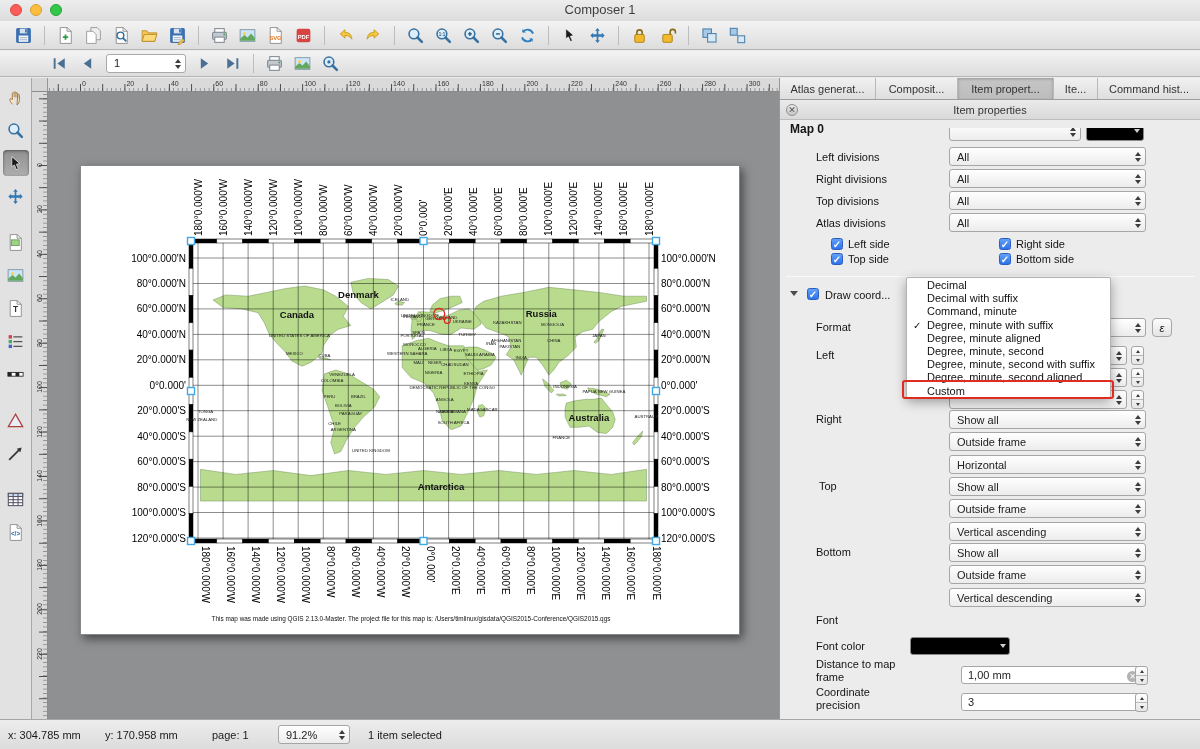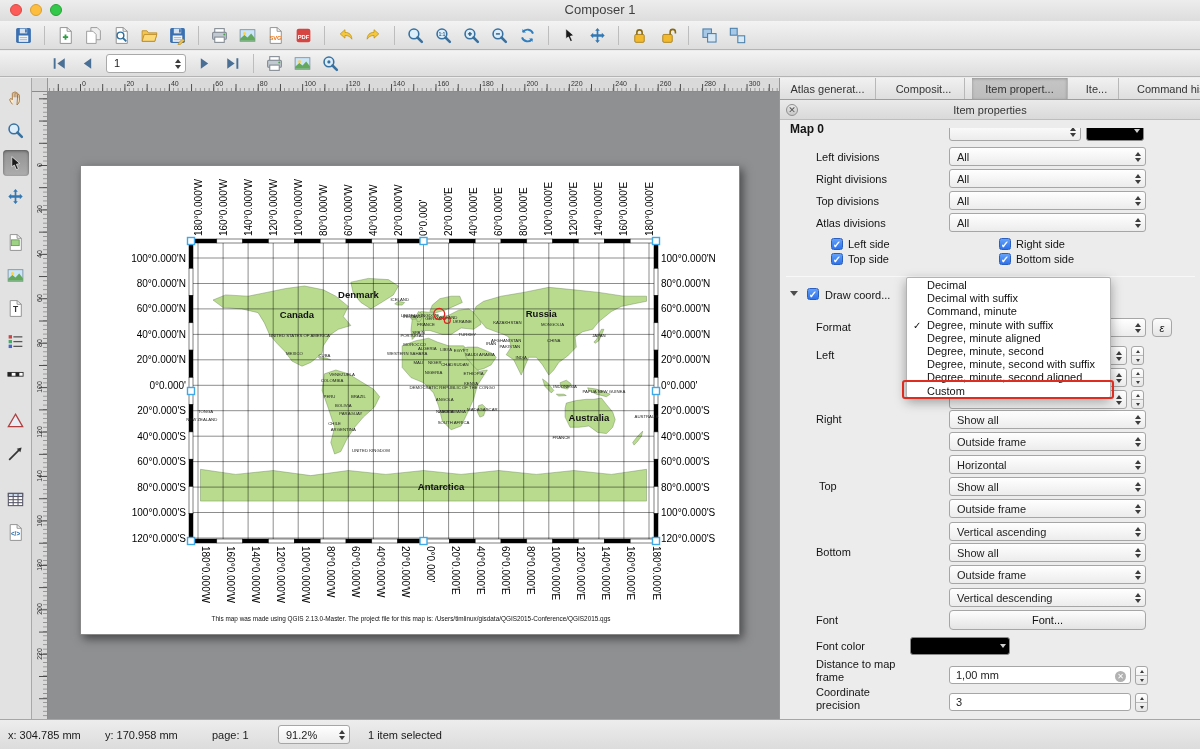--- a/index.html
+++ b/index.html
@@ -54,21 +54,21 @@
     justify-content:center;transform:rotate(-90deg);font-size:7px;color:#333;}
   .canvas{position:absolute;left:16px;top:14px;right:0;bottom:0;background:#8f9092;overflow:hidden;}
   .page{position:absolute;left:32px;top:73px;width:660px;height:470px;background:#fff;
     box-shadow:3px 4px 9px rgba(0,0,0,.5);border:1px solid #888;}
   .page svg{position:absolute;left:0;top:0;}
   svg text{font-family:"Liberation Sans",sans-serif;}
   
   .right-panel{position:absolute;right:0;top:0;width:421px;bottom:0;background:#ececec;
     border-left:1px solid #979797;}
   .tabs{position:absolute;top:0;left:0;right:0;height:22px;display:flex;
-    background:linear-gradient(#f1f1f1,#dedede);border-bottom:1px solid #9e9e9e;gap:7px;}
+    background:linear-gradient(#f1f1f1,#dedede);border-bottom:1px solid #9e9e9e;}
   .tab{font-size:11px;display:flex;align-items:center;justify-content:center;color:#333;
     border-right:1px solid #b8b8b8;white-space:nowrap;overflow:hidden;flex:0 0 auto;}
   .tab.active{background:linear-gradient(#c6c6c6,#bcbcbc);box-shadow:inset 0 1px 3px rgba(0,0,0,.25);}
   .panel-header{position:absolute;top:22px;left:0;right:0;height:20px;
     background:linear-gradient(#eaeaea,#d9d9d9);border-bottom:1px solid #bdbdbd;
     text-align:center;font-size:11px;line-height:20px;color:#333;}
   .panel-close{position:absolute;left:6px;top:4px;width:12px;height:12px;border-radius:50%;
     background:linear-gradient(#e8e8e8,#c8c8c8);border:1px solid #909090;font-size:9px;
     line-height:10px;text-align:center;color:#555;}
   .panel-body{position:absolute;top:42px;left:0;right:0;bottom:0;overflow:hidden;}
@@ -96,21 +96,21 @@
   .checkbox{width:12px;height:12px;border-radius:2.5px;background:linear-gradient(#63a1f8,#2d72ec);
     border:1px solid #2a5fc0;color:#fff;font-size:10px;line-height:11px;text-align:center;font-weight:bold;}
   .group-sep{height:1px;background:#c9c9c9;border-bottom:1px solid #f8f8f8;}
   .disclosure{width:0;height:0;border-left:4.2px solid transparent;border-right:4.2px solid transparent;
     border-top:5.5px solid #4c4c4c;}
   .pushbtn{background:linear-gradient(#fdfdfd,#e4e4e4);border:1px solid #a6a6a6;border-radius:4px;
     font-size:11px;text-align:center;line-height:18px;color:#111;}
   .colorbtn{background:#000;border:1px solid #8a8a8a;border-radius:3px;}
   .colorbtn .carr{position:absolute;right:3px;top:6px;width:0;height:0;
     border-left:3.2px solid transparent;border-right:3.2px solid transparent;border-top:4px solid #cfcfcf;}
-  .textfield{height:18px;background:#fff;border:1px solid #a6a6a6;border-radius:3px;font-size:11px;}
+  .textfield{height:18px;background:#fff;border:1px solid #a6a6a6;border-radius:3px;font-size:11px;margin-left:12px;}
   .textfield .val{position:absolute;left:6px;top:1px;line-height:15px;}
   .clear-x{position:absolute;right:4px;top:3.5px;width:11px;height:11px;border-radius:50%;
     background:#b2b2b2;color:#fff;font-size:8px;line-height:11px;text-align:center;}
   .popup{background:#fff;border:1px solid #b2b2b2;border-radius:2px;
     box-shadow:0 4px 12px rgba(0,0,0,.35);z-index:5;padding-top:1px;}
   .popup-item{position:relative;height:13.2px;font-size:11px;line-height:13.2px;padding-left:20px;
     white-space:nowrap;color:#111;}
   .popup-item .check{position:absolute;left:6px;top:0;font-size:10px;}
   .red-annotation{border:2px solid #e02b20;border-radius:3px;z-index:6;pointer-events:none;}
   
@@ -914,21 +914,20 @@
             </span>
           </div>
           <div class="combo" style="left: 169px; top: 468px; width: 197px; height: 19px;">
             <span class="val">Vertical descending</span>
             <span class="arrows">
               <span class="arr-up"></span>
               <span class="arr-dn"></span>
             </span>
           </div>
           <div class="plabel" style="left: 36px; top: 494px;">Font</div>
-          <div class="pushbtn" style="left: 169px; top: 490px; width: 197px; height: 20px;">Font...</div>
           <div class="plabel" style="left: 36px; top: 520px;">Font color</div>
           <div class="colorbtn" style="left: 130px; top: 517px; width: 100px; height: 18px; background: rgb(0, 0, 0);">
             <span class="carr"></span>
           </div>
           <div class="plabel wrap" style="left: 36px; top: 538px; width: 92px;">Distance to map frame</div>
           <div class="textfield" style="left: 169px; top: 546px; width: 182px; height: 18px;">
             <span class="val">1,00 mm</span>
             <span class="clear-x">✕</span>
           </div>
           <div class="stepper" style="left: 355px; top: 546px; width: 13px; height: 19px;">

